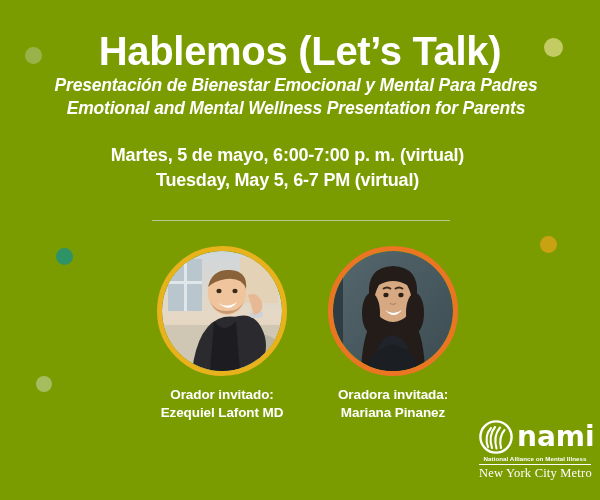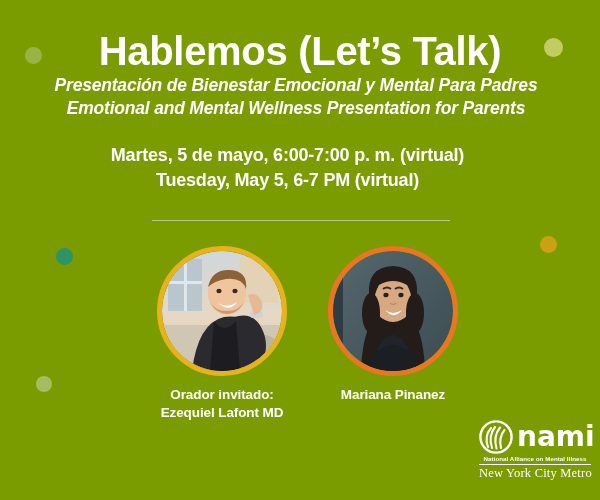--- a/index.html
+++ b/index.html
@@ -258,20 +258,21 @@
             <path d="M62 38 Q66 35 70 38" stroke="#3a2a20" stroke-width="2" fill="none"></path>
             <ellipse cx="53" cy="44" rx="2.6" ry="2.3" fill="#2c1f17"></ellipse>
             <ellipse cx="68" cy="44" rx="2.6" ry="2.3" fill="#2c1f17"></ellipse>
             <path d="M57 52 Q60 55 63 52" stroke="#b98b66" stroke-width="1.6" fill="none"></path>
             <path d="M52 59 Q60 65 69 59 Q61 69 52 59 Z" fill="#ffffff"></path>
             <path d="M32 120 Q40 96 60 94 Q80 96 88 120 Z" fill="#1b1f24"></path>
           </svg>
         </div>
       </div>
       <div class="speaker-caption">
+        <div>Oradora invitada:</div>
         <div>Mariana Pinanez</div>
       </div>
     </div>
 
   </div>
 
   <div class="nami-logo">
     <div class="nami-top">
       <div class="nami-mark">
         <svg viewBox="0 0 34 34" aria-hidden="true">

